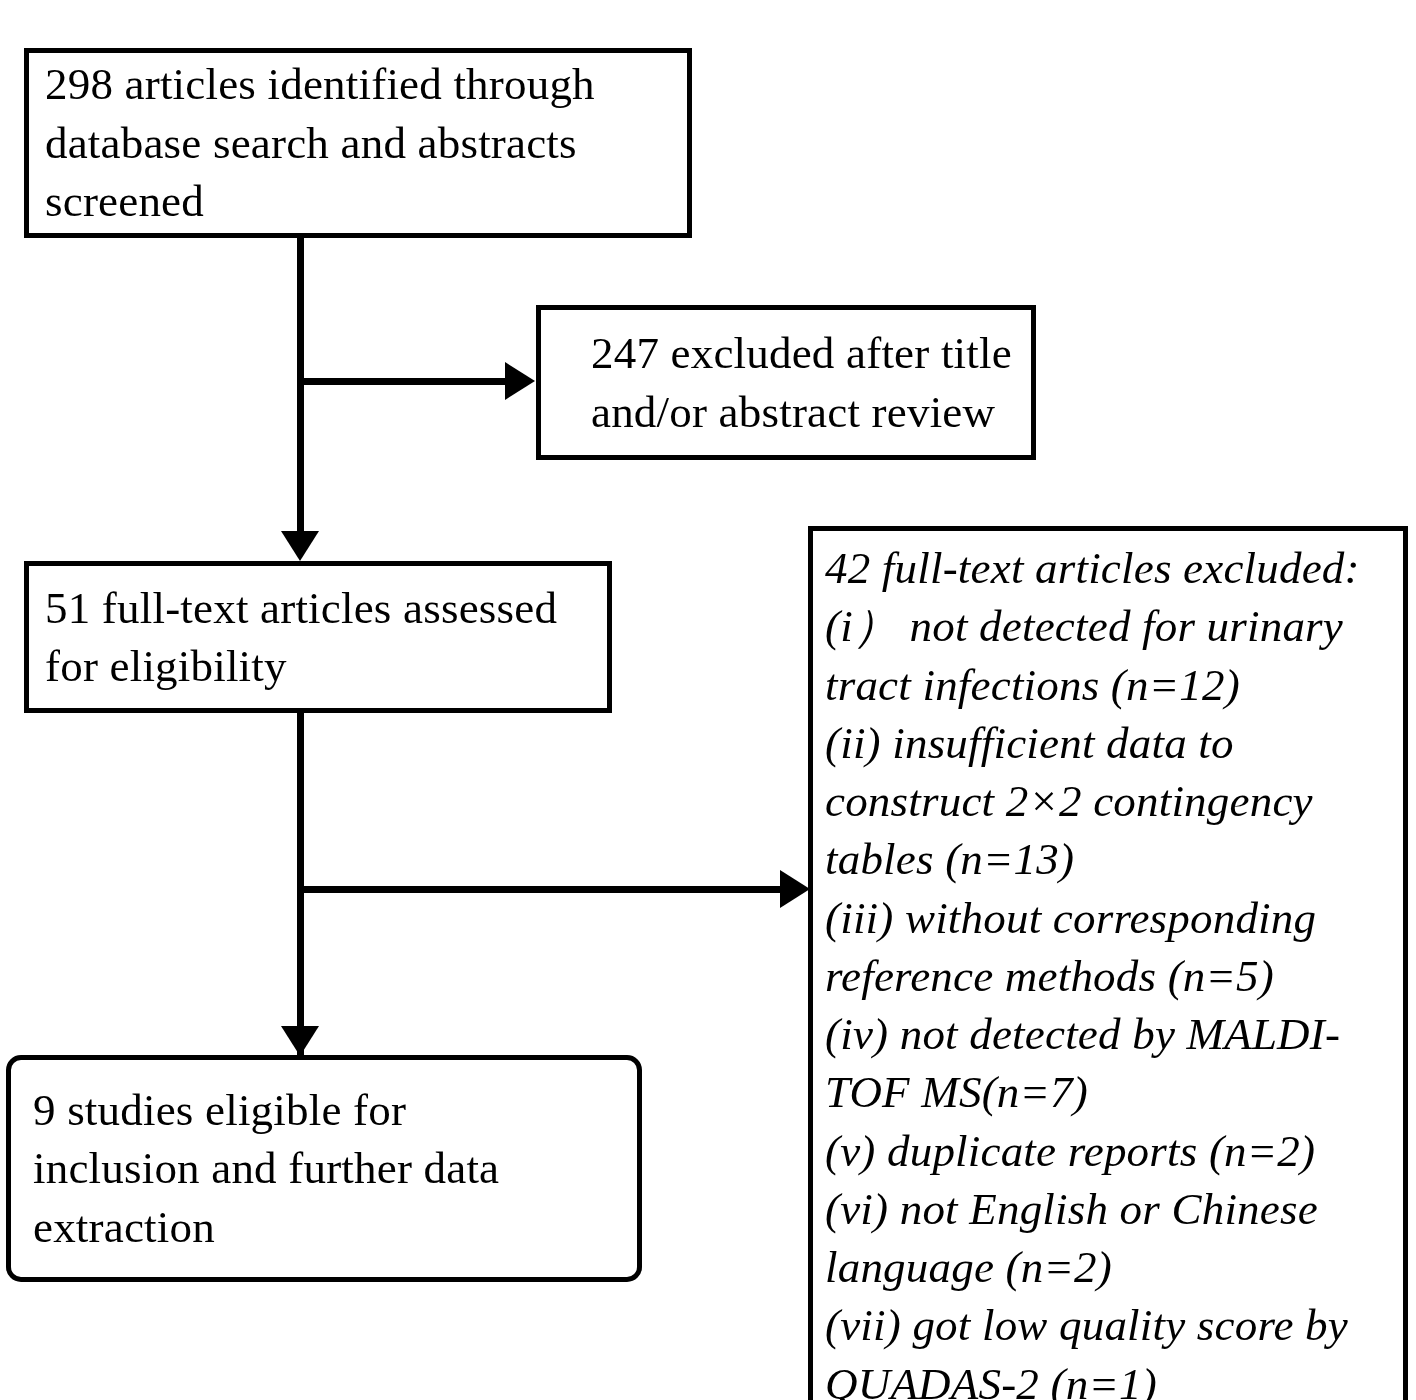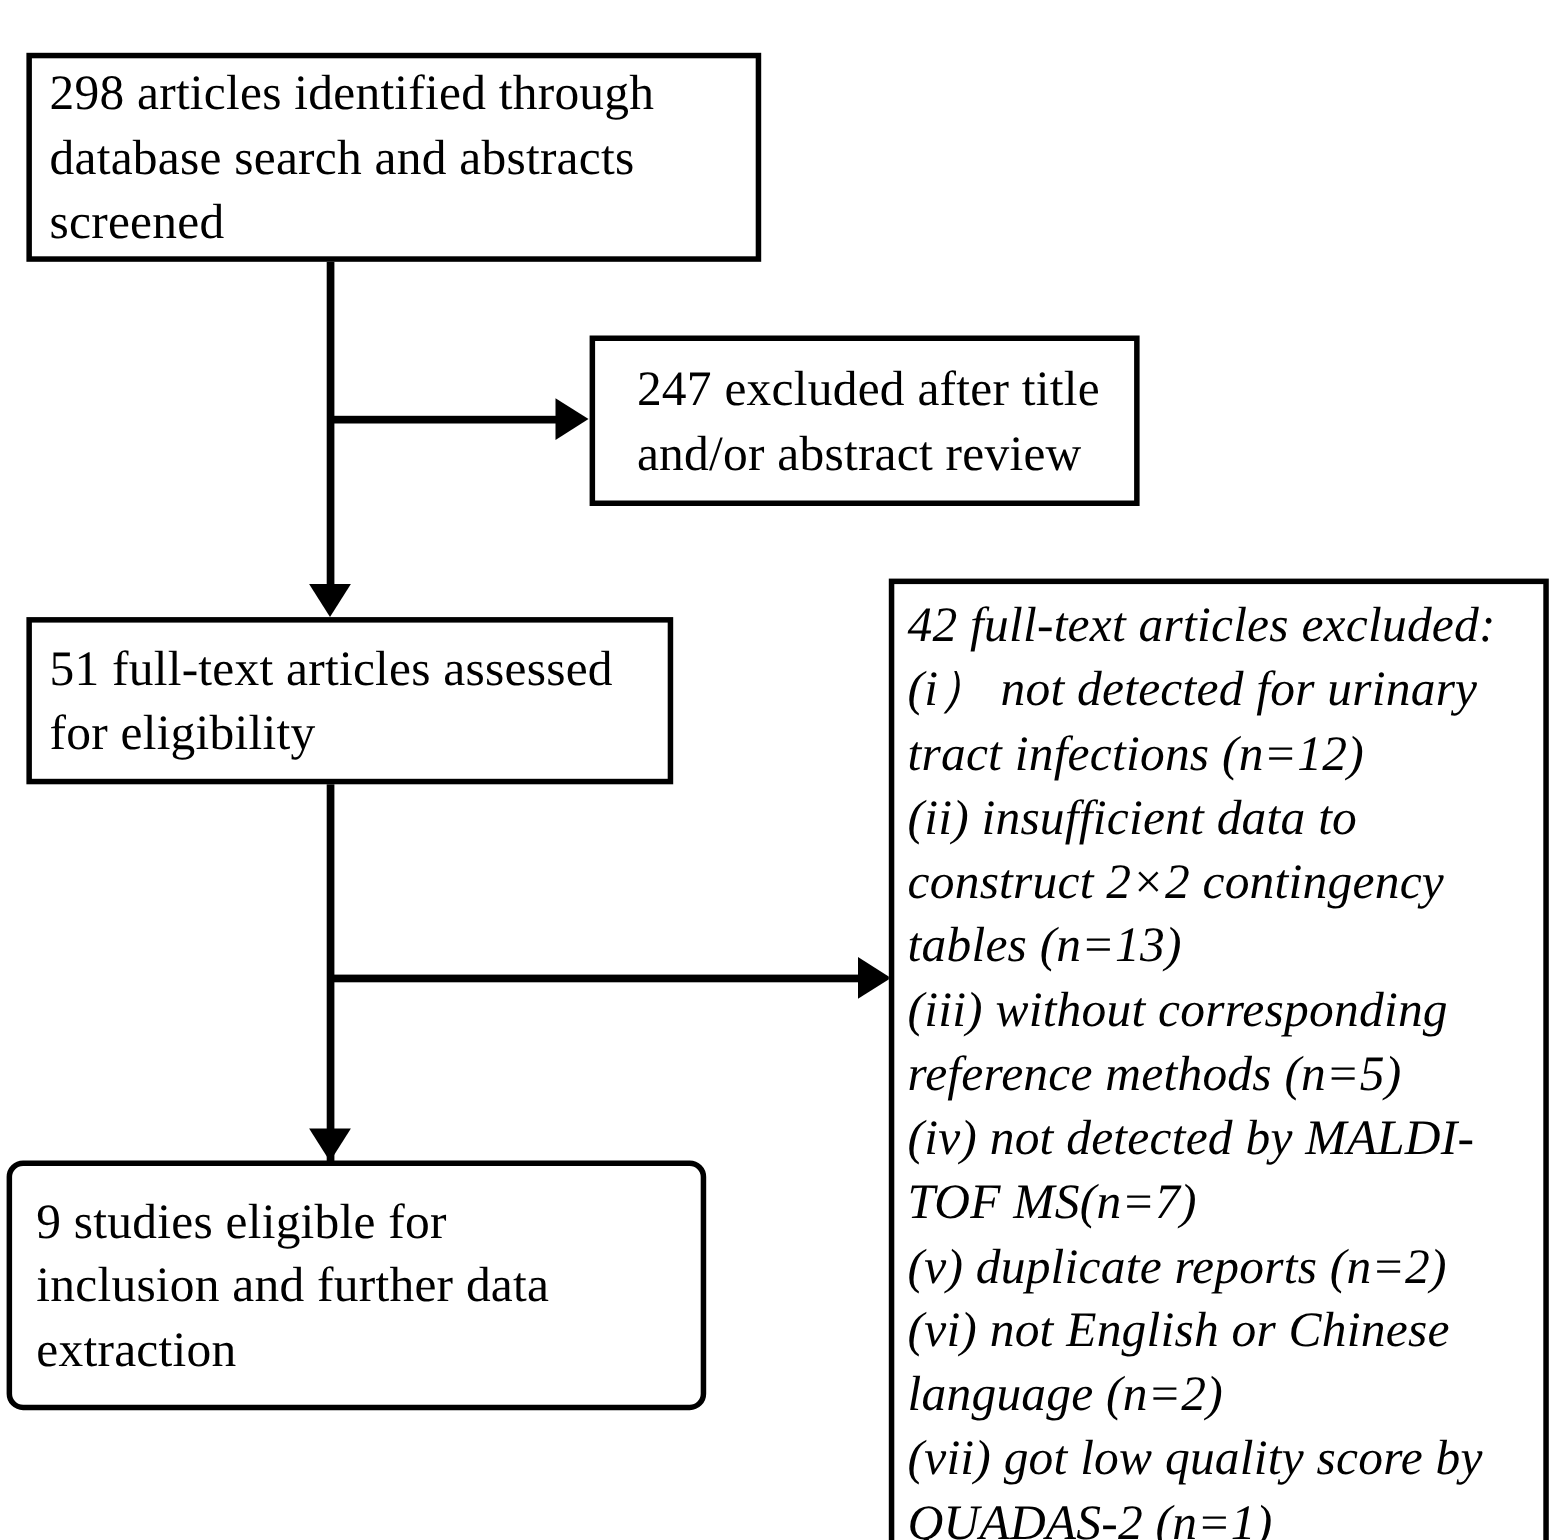--- a/index.html
+++ b/index.html
@@ -35,21 +35,21 @@
     line-height: 1.30;
     letter-spacing: 0.2px;
     white-space: pre-line;
     text-align: left;
   }
 
   #box-identified { left: 24px;  top: 4px;    width: 668px;  height: 190px; }
   #box-identified .box-text { padding-left: 16px; }
 
   #box-excluded-title { left: 536px; top: 261px;  width: 500px;  height: 155px; }
-  #box-excluded-title .box-text { padding-left: 38px; }
+  #box-excluded-title .box-text { padding-left: 50px; }
 
   #box-assessed { left: 24px;  top: 517px;  width: 588px;  height: 152px; }
   #box-assessed .box-text { padding-left: 16px; }
 
   #box-eligible { left: 6px;   top: 1011px; width: 636px;  height: 227px; border-radius: 15px; }
   #box-eligible .box-text { padding-left: 22px; }
 
   #box-fulltext-excluded {
     left: 808px; top: 482px; width: 600px; height: 906px;
     align-items: flex-start;

